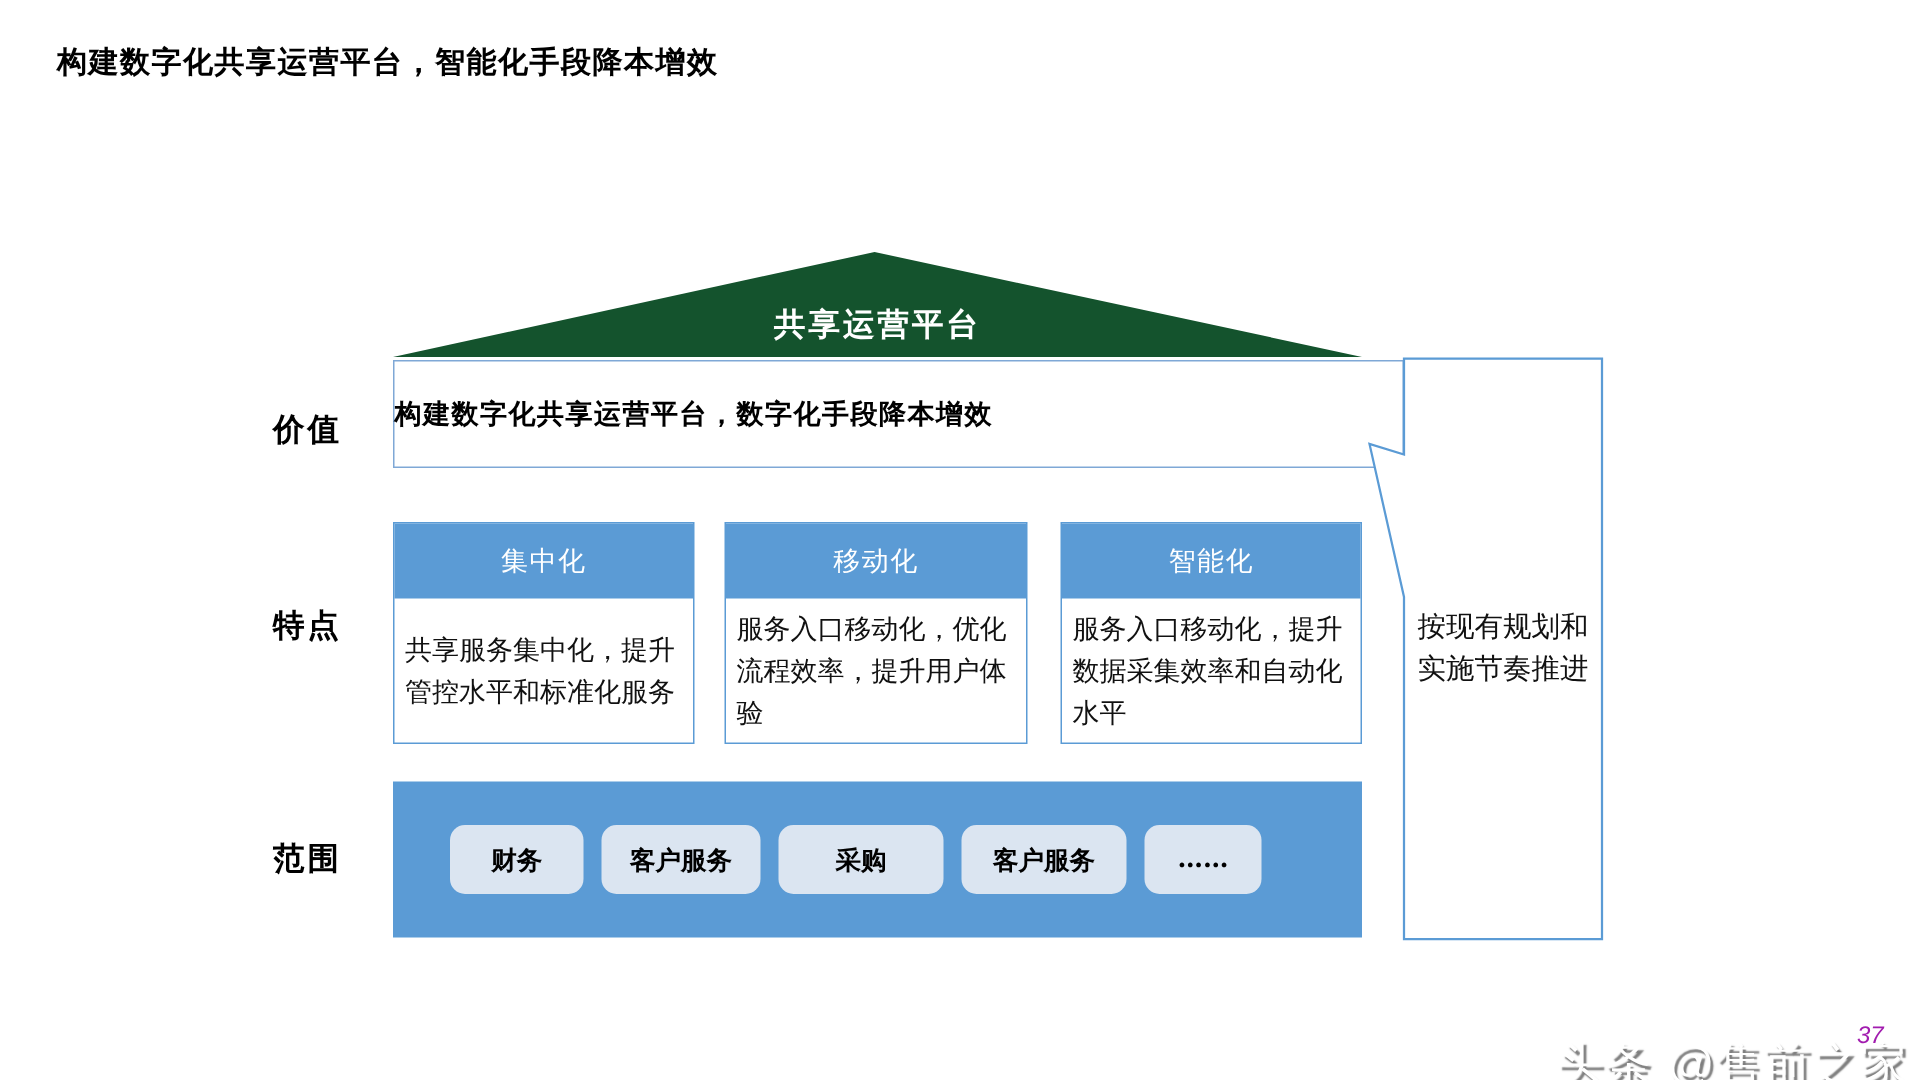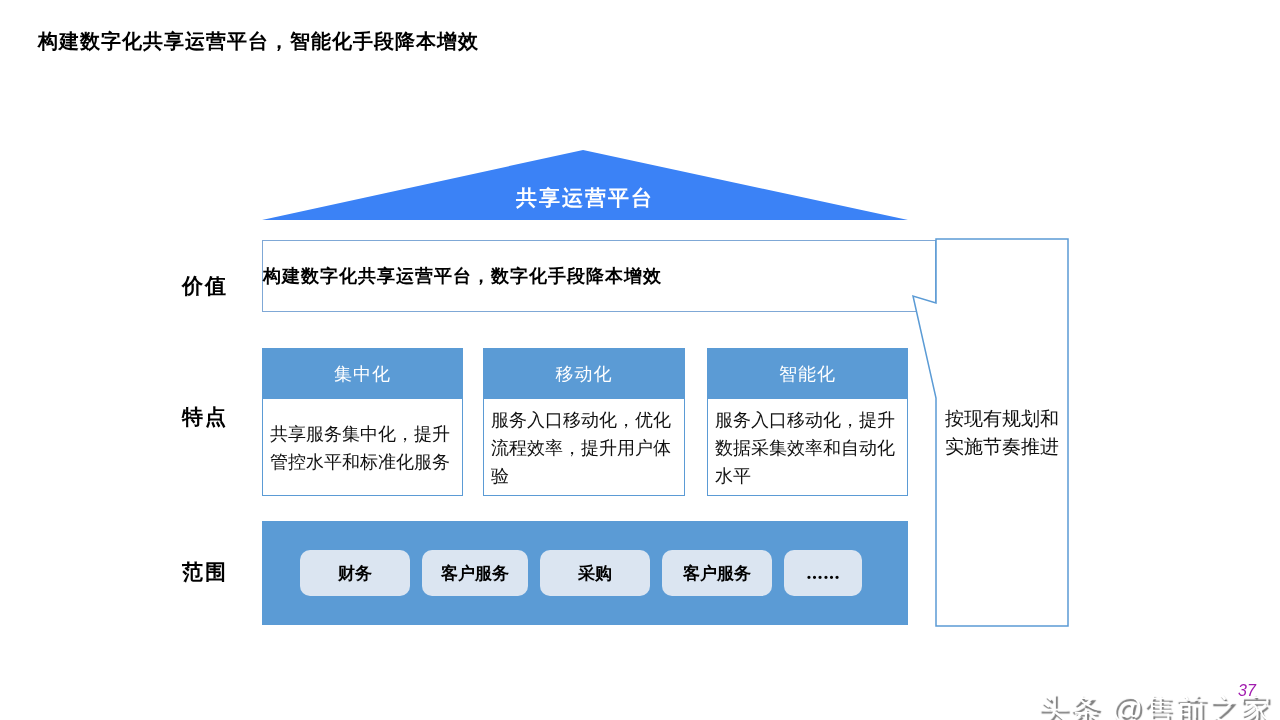--- a/index.html
+++ b/index.html
@@ -17,23 +17,23 @@
   .slide-title {
     left: 38px; top: 28px;
     font-size: 20px;
     font-weight: bold;
     letter-spacing: 1px;
     color: #000;
   }
 
   
   .roof {
-    left: 262px; top: 150px;
+    left: 262px; top: 168px;
     width: 646px; height: 70px;
-    background: #3b82f6;
+    background: #14532d;
     clip-path: polygon(49.7% 0, 100% 100%, 0 100%);
   }
   .roof-label {
     position: absolute;
     left: 0; right: 0; bottom: 8px;
     text-align: center;
     color: #ffffff;
     font-size: 21px;
     font-weight: bold;
     letter-spacing: 2px;
@@ -104,21 +104,21 @@
   }
   .scope-pill {
     height: 46px;
     background: #dbe5f1;
     border-radius: 10px;
     display: flex; align-items: center; justify-content: center;
     font-size: 17px;
     font-weight: bold;
     color: #000;
   }
-  .pill-1 { width: 110px; }
+  .pill-1 { width: 89px; }
   .pill-2 { width: 106px; }
   .pill-3 { width: 110px; }
   .pill-4 { width: 110px; }
   .pill-5 { width: 78px; }
 
   
   .callout-svg { left: 905px; top: 230px; }
   .side-note-text {
     left: 941px; top: 404px;
     width: 122px;

